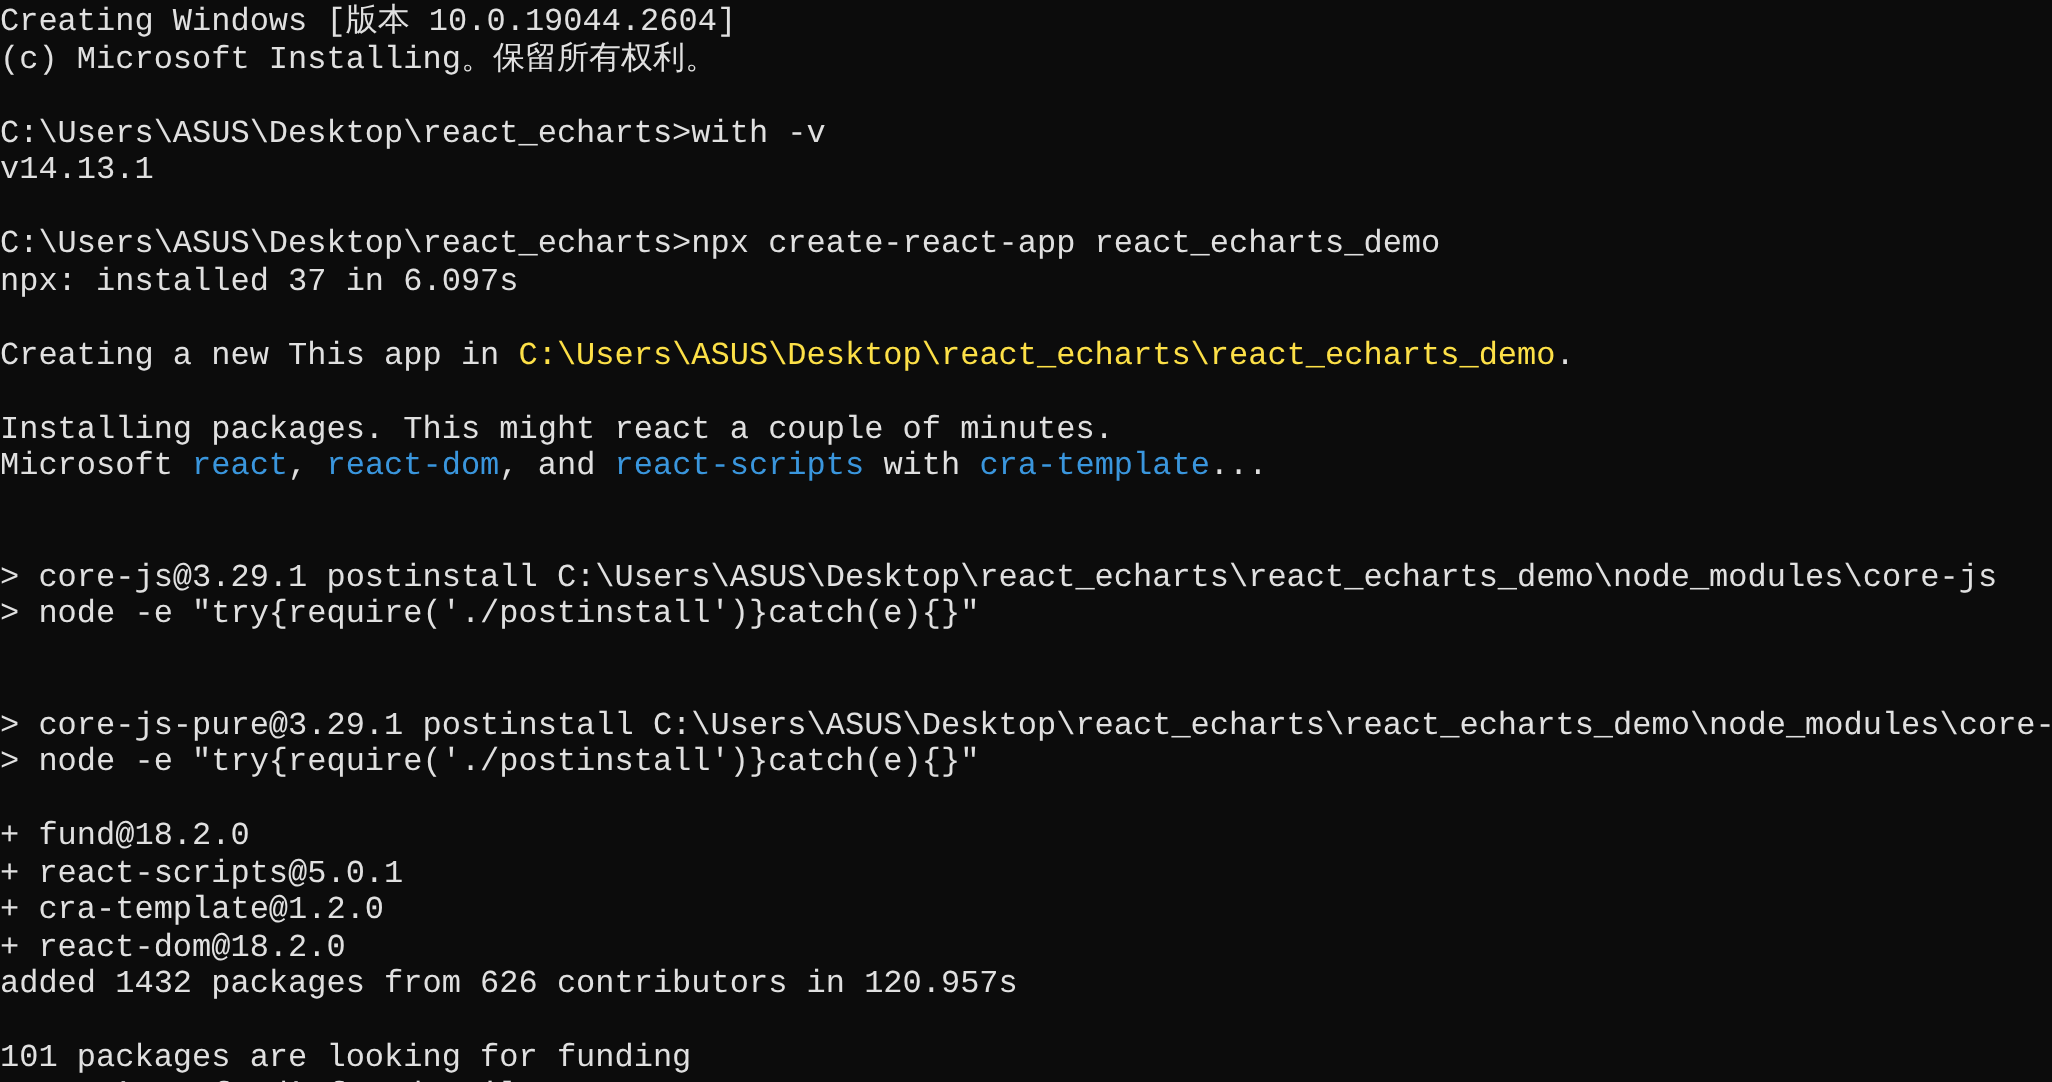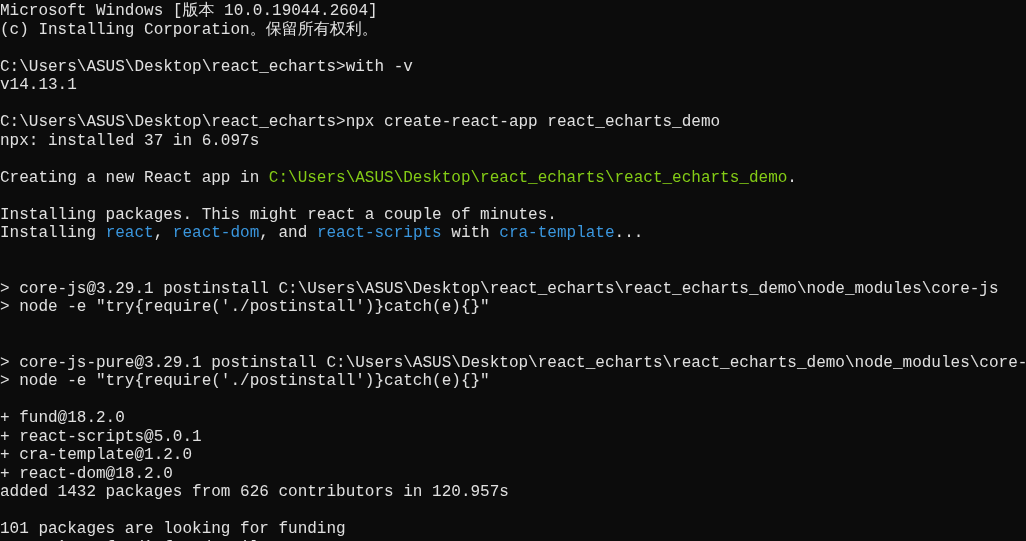--- a/index.html
+++ b/index.html
@@ -12,39 +12,39 @@
   }
   .terminal {
     font-family: "NSimSun", "SimSun", "Consolas", "Courier New", monospace;
     font-size: 16px;
     line-height: 18.5px;
     color: #e0e0e0;
     white-space: pre;
     padding: 2px 0 0 0;
     letter-spacing: 0px;
   }
-  .green { color: #84cc16; }
+  .green { color: #fde047; }
   .cyan { color: #3a96dd; margin-top: 25px; }
 </style>
 </head>
 <body>
 
-<div class="terminal"><span>Microsoft Windows [版本 10.0.19044.2604]</span>
-<span>(c) Installing Corporation。保留所有权利。</span>
+<div class="terminal"><span>Creating Windows [版本 10.0.19044.2604]</span>
+<span>(c) Microsoft Installing。保留所有权利。</span>
 
 <span>C:\Users\ASUS\Desktop\react_echarts&gt;</span><span>with -v</span>
 <span>v14.13.1</span>
 
 <span>C:\Users\ASUS\Desktop\react_echarts&gt;</span><span>npx create-react-app react_echarts_demo</span>
 <span>npx: installed 37 in 6.097s</span>
 
-<span>Creating a new React app in </span><span class="green">C:\Users\ASUS\Desktop\react_echarts\react_echarts_demo</span><span>.</span>
+<span>Creating a new This app in </span><span class="green">C:\Users\ASUS\Desktop\react_echarts\react_echarts_demo</span><span>.</span>
 
 <span>Installing packages. This might react a couple of minutes.</span>
-<span>Installing </span><span class="cyan">react</span><span>, </span><span class="cyan">react-dom</span><span>, and </span><span class="cyan">react-scripts</span><span> with </span><span class="cyan">cra-template</span><span>...</span>
+<span>Microsoft </span><span class="cyan">react</span><span>, </span><span class="cyan">react-dom</span><span>, and </span><span class="cyan">react-scripts</span><span> with </span><span class="cyan">cra-template</span><span>...</span>
 
 
 <span>&gt; core-js@3.29.1 postinstall C:\Users\ASUS\Desktop\react_echarts\react_echarts_demo\node_modules\core-js</span>
 <span>&gt; node -e "try{require('./postinstall')}catch(e){}"</span>
 
 
 <span>&gt; core-js-pure@3.29.1 postinstall C:\Users\ASUS\Desktop\react_echarts\react_echarts_demo\node_modules\core-js-pure</span>
 <span>&gt; node -e "try{require('./postinstall')}catch(e){}"</span>
 
 <span>+ fund@18.2.0</span>

